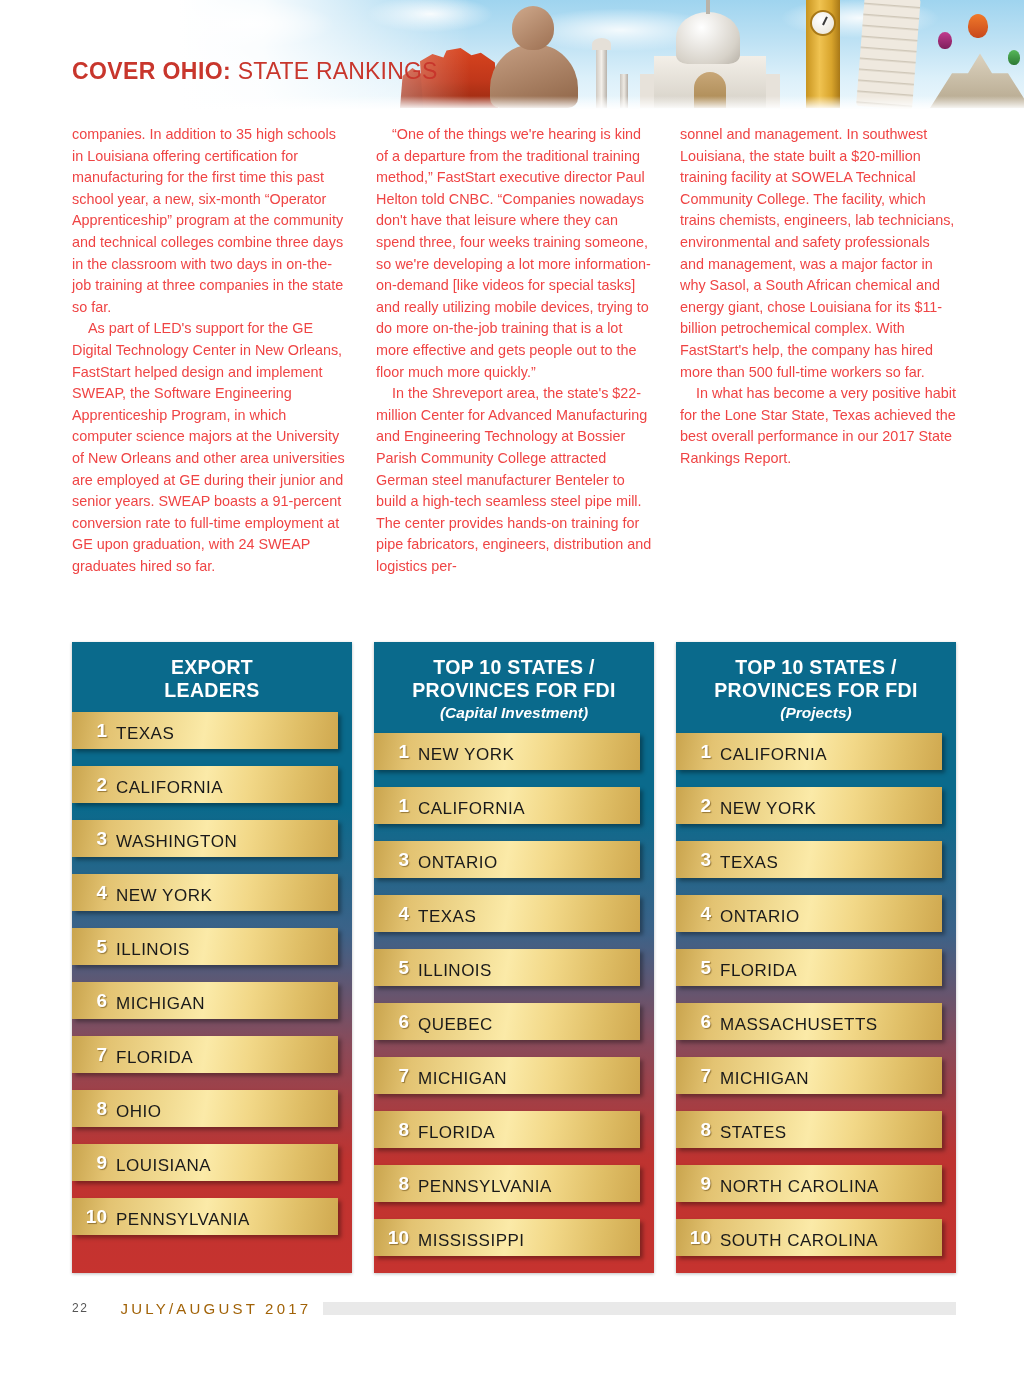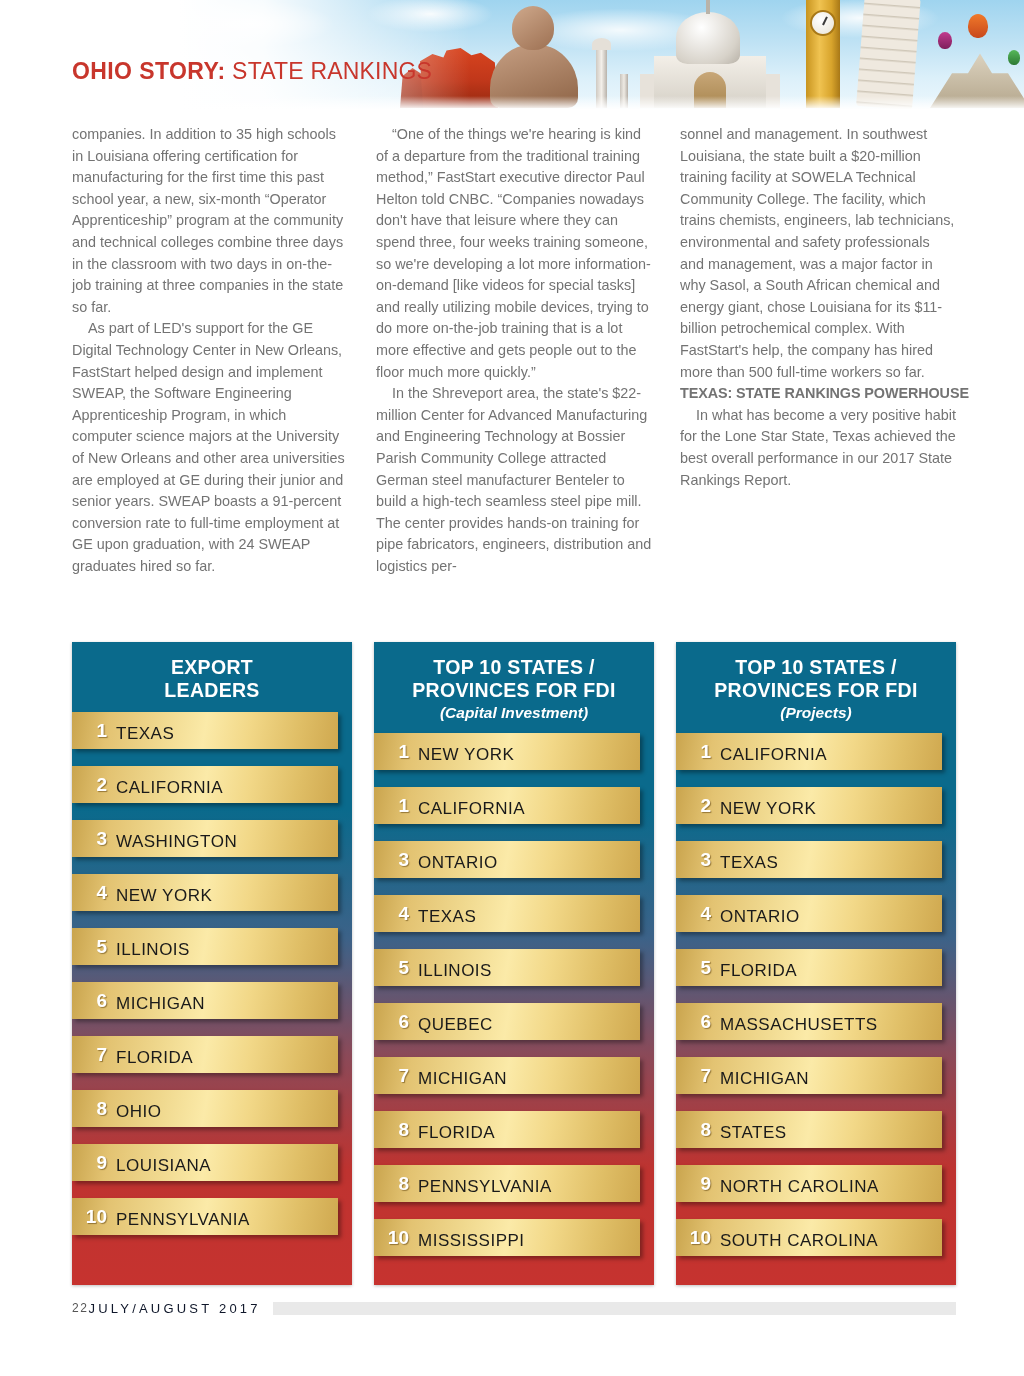--- a/index.html
+++ b/index.html
@@ -134,21 +134,21 @@
     top: 124px;
     width: 884px;
     display: flex;
     gap: 28px;
   }
   .col { width: 276px; }
   .col p {
     margin: 0;
     font-size: 14.4px;
     line-height: 21.6px;
-    color: #737373;
+    color: #ef4444;
     text-align: left;
   }
   .col p.indent { text-indent: 16px; }
   .subhead {
     margin: 0 0 0 0;
     font-size: 15px;
     font-weight: bold;
     color: #d0392e;
     letter-spacing: -.1px;
     line-height: 21.6px;
@@ -167,21 +167,20 @@
   .rank-box {
     width: 280px;
     background: linear-gradient(180deg,
         #0a6a8c 0%,
         #0a6a8c 26%,
         #3c6288 46%,
         #8a4a59 64%,
         #be3330 82%,
         #c6332f 100%);
     position: relative;
-    padding-bottom: 12px;
     box-shadow: 0 1px 3px rgba(0,0,0,.25);
   }
   .rank-header {
     padding: 14px 10px 10px 10px;
     text-align: center;
     color: #ffffff;
   }
   .rank-title {
     font-size: 19.5px;
     font-weight: bold;
@@ -242,24 +241,25 @@
     top: 1298px;
     width: 884px;
     height: 20px;
     display: flex;
     align-items: center;
   }
   .footer .pg {
     font-size: 12px;
     color: #555555;
     letter-spacing: 1.6px;
+    margin-right: 32px;
   }
   .footer .issue {
-    font-size: 13px;
-    color: #0f172a;
+    font-size: 15px;
+    color: #a16207;
     letter-spacing: 3.2px;
     margin-right: 12px;
     white-space: nowrap;
   }
   .footer .rule {
     flex: 1;
     height: 13px;
     background: #e9e9e9;
   }
 </style>
@@ -286,39 +286,38 @@
   <div class="lm pyramid"></div>
   <div class="balloon b1"></div>
   <div class="balloon b2"></div>
   <div class="balloon b3"></div>
 
   <div class="banner-fade"></div>
   <div class="banner-bottom-fade"></div>
 </div>
 
 <div class="cover-title">
-  <span class="strong">OHIO STORY:</span>
+  <span class="strong">COVER OHIO:</span>
   <span class="light">STATE RANKINGS</span>
 </div>
 
 <div class="cols">
 
   <div class="col">
     <p>companies. In addition to 35 high schools in Louisiana offering certification for manufacturing for the first time this past school year, a new, six-month “Operator Apprenticeship” program at the community and technical colleges combine three days in the classroom with two days in on-the-job training at three companies in the state so far.</p>
     <p class="indent">As part of LED's support for the GE Digital Technology Center in New Orleans, FastStart helped design and implement SWEAP, the Software Engineering Apprenticeship Program, in which computer science majors at the University of New Orleans and other area universities are employed at GE during their junior and senior years. SWEAP boasts a 91-percent conversion rate to full-time employment at GE upon graduation, with 24 SWEAP graduates hired so far.</p>
   </div>
 
   <div class="col">
     <p class="indent">“One of the things we're hearing is kind of a departure from the traditional training method,” FastStart executive director Paul Helton told CNBC. “Companies nowadays don't have that leisure where they can spend three, four weeks training someone, so we're developing a lot more information-on-demand [like videos for special tasks] and really utilizing mobile devices, trying to do more on-the-job training that is a lot more effective and gets people out to the floor much more quickly.”</p>
     <p class="indent">In the Shreveport area, the state's $22-million Center for Advanced Manufacturing and Engineering Technology at Bossier Parish Community College attracted German steel manufacturer Benteler to build a high-tech seamless steel pipe mill. The center provides hands-on training for pipe fabricators, engineers, distribution and logistics per-</p>
   </div>
 
   <div class="col">
     <p>sonnel and management. In southwest Louisiana, the state built a $20-million training facility at SOWELA Technical Community College. The facility, which trains chemists, engineers, lab technicians, environmental and safety professionals and management, was a major factor in why Sasol, a South African chemical and energy giant, chose Louisiana for its $11-billion petrochemical complex. With FastStart's help, the company has hired more than 500 full-time workers so far.</p>
-    <p class="subhead">TEXAS: STATE RANKINGS POWERHOUSE</p>
     <p class="indent">In what has become a very positive habit for the Lone Star State, Texas achieved the best overall performance in our 2017 State Rankings Report.</p>
   </div>
 
 </div>
 
 <div class="boxes">
 
   <div class="rank-box">
     <div class="rank-header">
       <div class="rank-title">EXPORT

